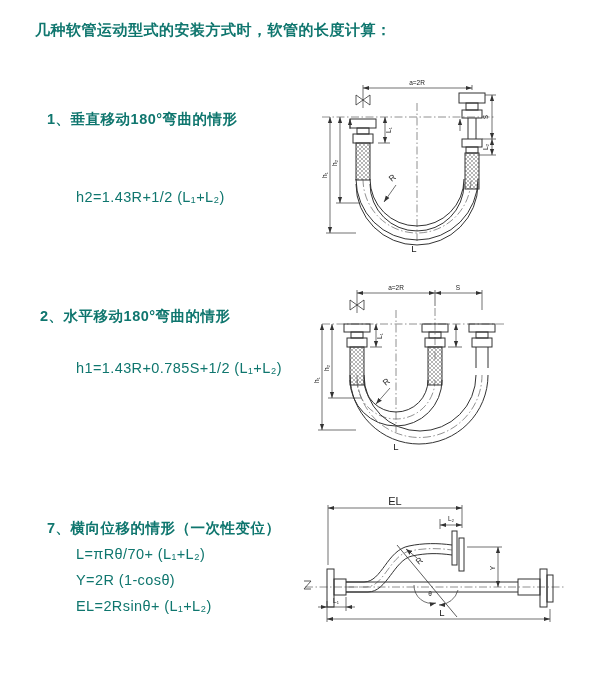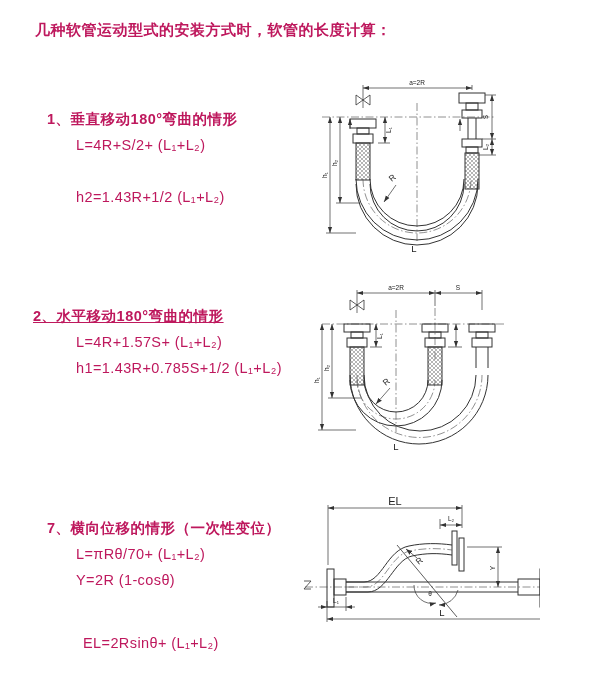--- a/index.html
+++ b/index.html
@@ -1,17 +1,17 @@
 <!DOCTYPE html>
 <html><head>
 <meta charset="utf-8">
 <style>
   html,body{margin:0;padding:0;background:#fff;}
   .page{position:relative;width:540px;height:675px;background:#ffffff;overflow:hidden;
-        font-family:"Liberation Sans","DejaVu Sans",sans-serif;color:#be185d;}
+        font-family:"Liberation Sans","DejaVu Sans",sans-serif;color:#0f766e;padding-left:24px;}
   .abs{position:absolute;white-space:nowrap;}
   .title{font-size:15px;font-weight:bold;letter-spacing:0.5px;}
   .heading{font-size:14.5px;font-weight:bold;letter-spacing:0.5px;text-align:right;}
   .formula{font-size:14.5px;letter-spacing:0.4px;}
   svg.diag{position:absolute;}
   svg .s{stroke:#333;stroke-width:1;fill:none;}
   svg .thin{stroke-width:0.8;}
   svg .dim{stroke:#333;stroke-width:0.7;fill:none;}
   svg .cl{stroke:#555;stroke-width:0.65;stroke-dasharray:8 2.5 1.5 2.5;fill:none;}
   svg text{fill:#222;stroke:none;font-family:"Liberation Sans","DejaVu Sans",sans-serif;}
@@ -21,31 +21,29 @@
   svg .t10{font-size:11px;}
 </style>
 </head>
 <body>
 
 <div class="page">
 
   <div class="abs title" style="left:35px;top:21px;">几种软管运动型式的安装方式时，软管的长度计算：</div>
 
   <div class="abs heading" style="left:47px;top:110px;">1、垂直移动180°弯曲的情形</div>
-  <div class="abs formula" style="left:76px;top:137px;">L=4R+S/2+ (L₁+L₂)</div>
   <div class="abs formula" style="left:76px;top:189px;">h2=1.43R+1/2 (L₁+L₂)</div>
 
-  <div class="abs heading" style="left:33px;top:307px;text-decoration:underline;">2、水平移动180°弯曲的情形</div>
-  <div class="abs formula" style="left:76px;top:334px;">L=4R+1.57S+ (L₁+L₂)</div>
+  <div class="abs heading" style="left:40px;top:307px;">2、水平移动180°弯曲的情形</div>
   <div class="abs formula" style="left:76px;top:360px;">h1=1.43R+0.785S+1/2 (L₁+L₂)</div>
 
   <div class="abs heading" style="left:47px;top:519px;">7、横向位移的情形（一次性变位）</div>
   <div class="abs formula" style="left:76px;top:546px;">L=πRθ/70+ (L₁+L₂)</div>
   <div class="abs formula" style="left:76px;top:572px;">Y=2R (1-cosθ)</div>
-  <div class="abs formula" style="left:83px;top:598px;margin-top:37px;">EL=2Rsinθ+ (L₁+L₂)</div>
+  <div class="abs formula" style="left:76px;top:598px;">EL=2Rsinθ+ (L₁+L₂)</div>
 
   <svg class="diag" width="290" height="185" viewBox="0 0 290 185" style="left:310px;top:75px;">
     <defs>
       <marker id="ar" viewBox="0 0 8 8" refX="8" refY="4" markerWidth="9" markerHeight="9" orient="auto-start-reverse">
         <path d="M0,1.2 L8,4 L0,6.8 Z" fill="#333"></path>
       </marker>
       <pattern id="hx" width="4" height="4" patternUnits="userSpaceOnUse">
         <path d="M0,4 L4,0 M0,0 L4,4" stroke="#777" stroke-width="0.55" fill="none"></path>
       </pattern>
     </defs>

